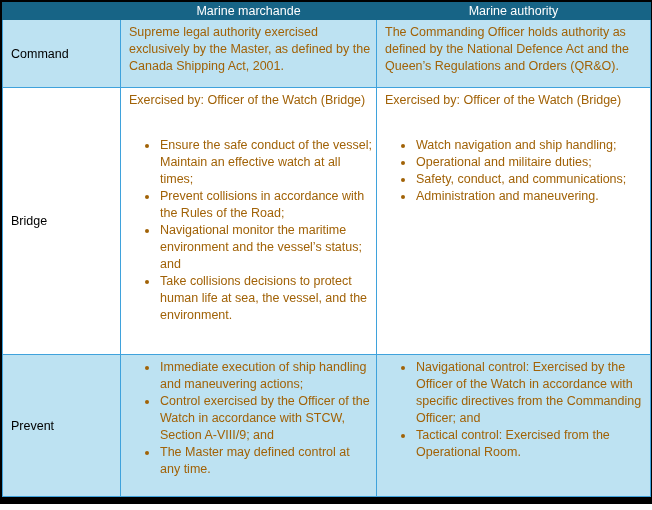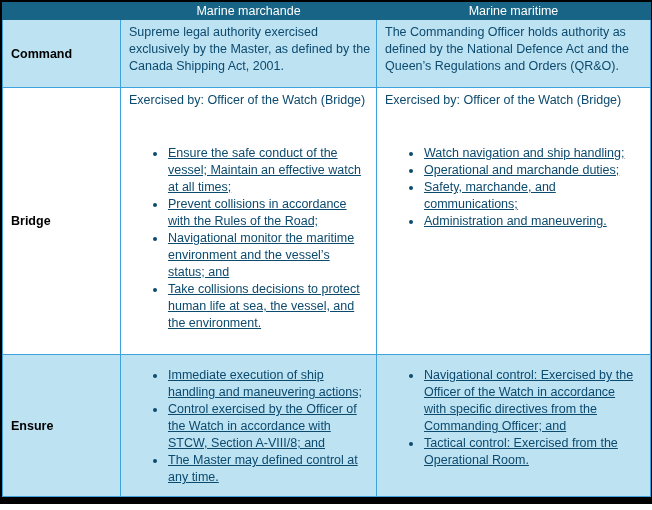--- a/index.html
+++ b/index.html
@@ -34,62 +34,61 @@
     color: #ffffff;
     font-size: 12.5px;
     font-weight: 400;
     height: 16px;
     padding: 1px 4px;
     text-align: center;
     vertical-align: middle;
   }
   td.label-cell {
     font-size: 12.5px;
-    font-weight: 700;
+    font-weight: 400;
     color: #000000;
     vertical-align: middle;
     padding: 2px 4px 2px 8px;
   }
   td.content-cell {
     vertical-align: top;
     font-size: 12.5px;
     line-height: 17px;
-    color: #0c4a6e;
+    color: #a16207;
     padding: 4px 4px 2px 8px;
   }
   tr.shaded td { background: #BDE2F2; }
   tr.row-command { height: 68px; }
   tr.row-charge  { height: 267px; }
   tr.row-control { height: 142px; }
 
   .para { margin: 0; }
   .para-gap { height: 28px; }
   ul.bullets {
-    margin: 8px;
+    margin: 0;
     padding: 0 0 0 30px;
     list-style: disc outside;
-    text-decoration: underline;
   }
   ul.bullets li { padding-left: 1px; }
 </style>
 </head>
 <body>
 
 <div class="frame">
   <table class="cmp">
     <colgroup>
       <col class="c-label">
       <col class="c-marchande">
       <col class="c-militaire">
     </colgroup>
     <thead>
       <tr class="header-row">
         <th></th>
         <th>Marine marchande</th>
-        <th>Marine maritime</th>
+        <th>Marine authority</th>
       </tr>
     </thead>
     <tbody>
       <tr class="row-command shaded">
         <td class="label-cell">Command</td>
         <td class="content-cell">
           <p class="para">Supreme legal authority exercised exclusively by the Master, as defined by the Canada Shipping Act, 2001.</p>
         </td>
         <td class="content-cell">
           <p class="para">The Commanding Officer holds authority as defined by the National Defence Act and the Queen’s Regulations and Orders (QR&amp;O).</p>
@@ -106,33 +105,33 @@
               <li>Prevent collisions in accordance with the Rules of the Road;</li>
               <li>Navigational monitor the maritime environment and the vessel’s status; and</li>
               <li>Take collisions decisions to protect human life at sea, the vessel, and the environment.</li>
             </ul>
         </td>
         <td class="content-cell">
           <p class="para">Exercised by: Officer of the Watch (Bridge)</p>
           <div class="para-gap"></div>
           <ul class="bullets">
               <li>Watch navigation and ship handling;</li>
-              <li>Operational and marchande duties;</li>
-              <li>Safety, marchande, and communications;</li>
+              <li>Operational and militaire duties;</li>
+              <li>Safety, conduct, and communications;</li>
               <li>Administration and maneuvering.</li>
             </ul>
         </td>
       </tr>
 
       <tr class="row-control shaded">
-        <td class="label-cell">Ensure</td>
+        <td class="label-cell">Prevent</td>
         <td class="content-cell">
           <ul class="bullets">
               <li>Immediate execution of ship handling and maneuvering actions;</li>
-              <li>Control exercised by the Officer of the Watch in accordance with STCW, Section A-VIII/8; and</li>
+              <li>Control exercised by the Officer of the Watch in accordance with STCW, Section A-VIII/9; and</li>
               <li>The Master may defined control at any time.</li>
             </ul>
         </td>
         <td class="content-cell">
           <ul class="bullets">
               <li>Navigational control: Exercised by the Officer of the Watch in accordance with specific directives from the Commanding Officer; and</li>
               <li>Tactical control: Exercised from the Operational Room.</li>
             </ul>
         </td>
       </tr>

